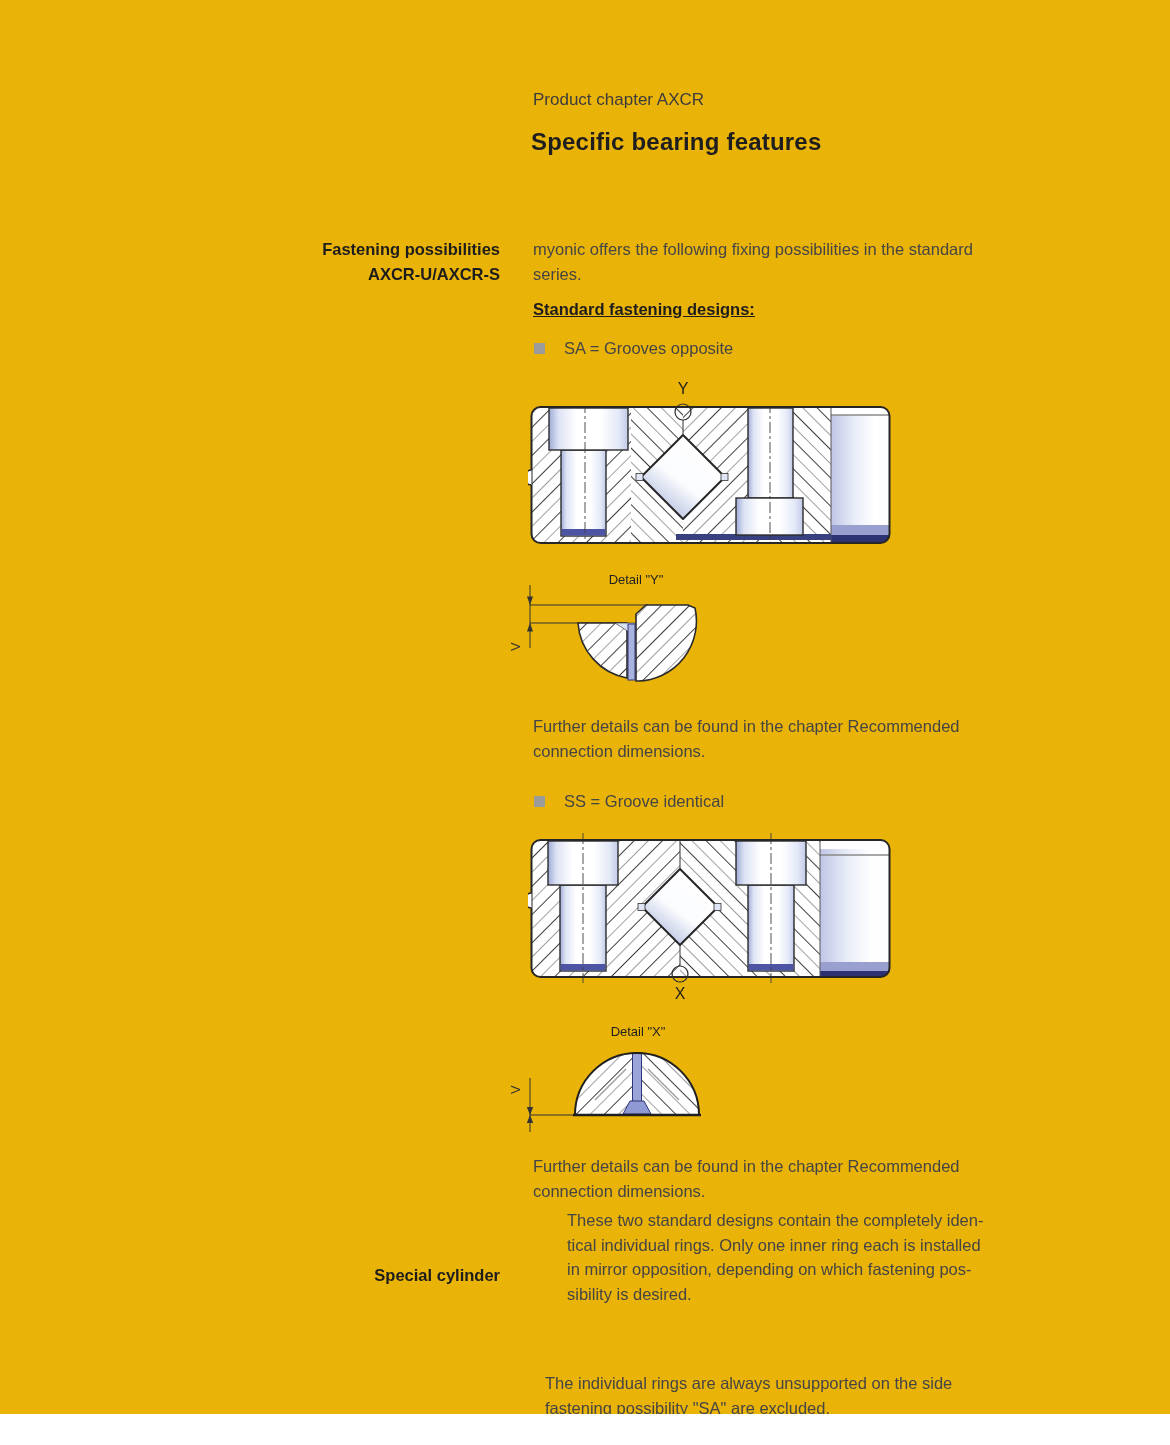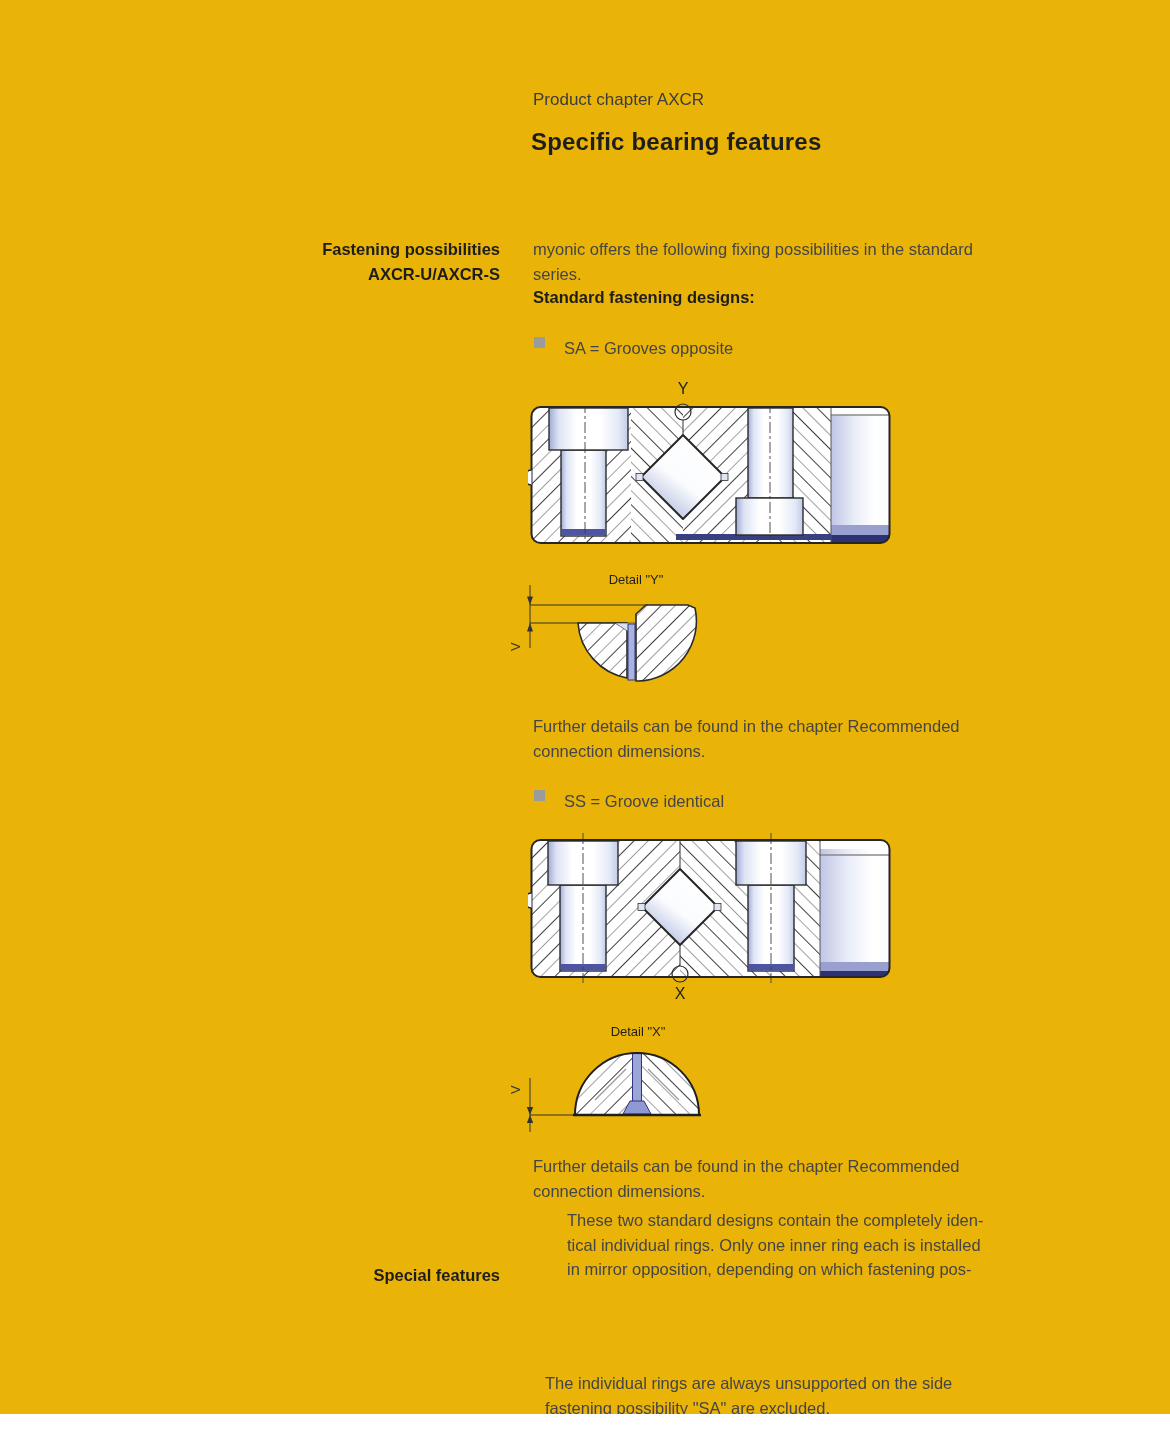--- a/index.html
+++ b/index.html
@@ -5,21 +5,21 @@
   html,body{margin:0;padding:0;background:#ffffff;}
   .page{position:relative;width:1170px;height:1414px;background:#eab308;overflow:hidden;
         font-family:"Liberation Sans",sans-serif;color:#424242;}
   .abs{position:absolute;}
   .kicker{font-size:17px;color:#3c3c3c;}
   .title{font-size:24px;font-weight:bold;color:#1e1e1e;letter-spacing:.2px;}
   .side-label{left:160px;width:340px;text-align:right;font-weight:bold;color:#1d1d1d;
               font-size:16.5px;line-height:24.5px;}
   .body-text{font-size:16.5px;line-height:24.5px;color:#454545;}
   .bold-sub{font-size:16.5px;font-weight:bold;color:#1d1d1d;}
-  .bullet-row{display:flex;align-items:flex-start;gap:19px;}
+  .bullet-row{display:flex;align-items:center;gap:19px;}
   .bullet-sq{width:11px;height:11px;background:#9b9b9b;flex:0 0 auto;margin-top:1px;}
   svg{display:block;}
   svg text{font-family:"Liberation Sans",sans-serif;fill:#1f1f1f;}
   .fig-label{font-size:16px;}
   .detail-title{font-size:13px;}
   .dim-v{font-size:13px;fill:#333;}
 </style>
 </head>
 <body>
 
@@ -69,21 +69,21 @@
   <div class="abs body-text" style="left:533px;top:237px;">
     <div>myonic offers the following fixing possibilities in the standard</div>
     <div>series.</div>
   </div>
 
   <div class="abs side-label" style="top:237px;">
     <div>Fastening possibilities</div>
     <div>AXCR-U/AXCR-S</div>
   </div>
 
-  <div class="abs bold-sub" style="left:533px;top:288px;">Standard fastening designs:</div>
+  <div class="abs bold-sub" style="left:533px;top:300px;text-decoration:underline;">Standard fastening designs:</div>
 
   <div class="abs bullet-row body-text" style="left:534px;top:336px;">
     <span class="bullet-sq"></span>
     <span>SA = Grooves opposite</span>
   </div>
 
   <svg class="abs" style="left:528px;top:374px;" width="366" height="176" viewBox="0 0 366 176">
     <text class="fig-label" x="155" y="20" text-anchor="middle">Y</text>
     <g clip-path="url(#clipSA)">
       <rect x="3.5" y="33" width="358" height="136" fill="#ffffff"></rect>
@@ -218,26 +218,27 @@
       <path d="M77,93 A62,62 0 0 1 201,93" fill="none" stroke="#1f1f1f" stroke-width="2"></path>
       <line x1="75" y1="93" x2="203" y2="93" stroke="#1f1f1f" stroke-width="2.5"></line>
     </g>
   </svg>
 
   <div class="abs body-text" style="left:533px;top:1154px;">
     <div>Further details can be found in the chapter Recommended</div>
     <div>connection dimensions.</div>
   </div>
 
-  <div class="abs side-label" style="top:1263px;">Special features</div>
+  <div class="abs side-label" style="top:1263px;">Special cylinder</div>
 
   <div class="abs body-text" style="left:533px;top:1208px;margin-left:34px;">
     <div>These two standard designs contain the completely iden-</div>
     <div>tical individual rings. Only one inner ring each is installed</div>
     <div>in mirror opposition, depending on which fastening pos-</div>
+    <div>sibility is desired.</div>
   </div>
 
   <div class="abs body-text" style="left:533px;top:1371px;margin-left:12px;">
     <div>The individual rings are always unsupported on the side</div>
     <div>fastening possibility "SA" are excluded.</div>
   </div>
 
 </div>
 
 </body></html>

